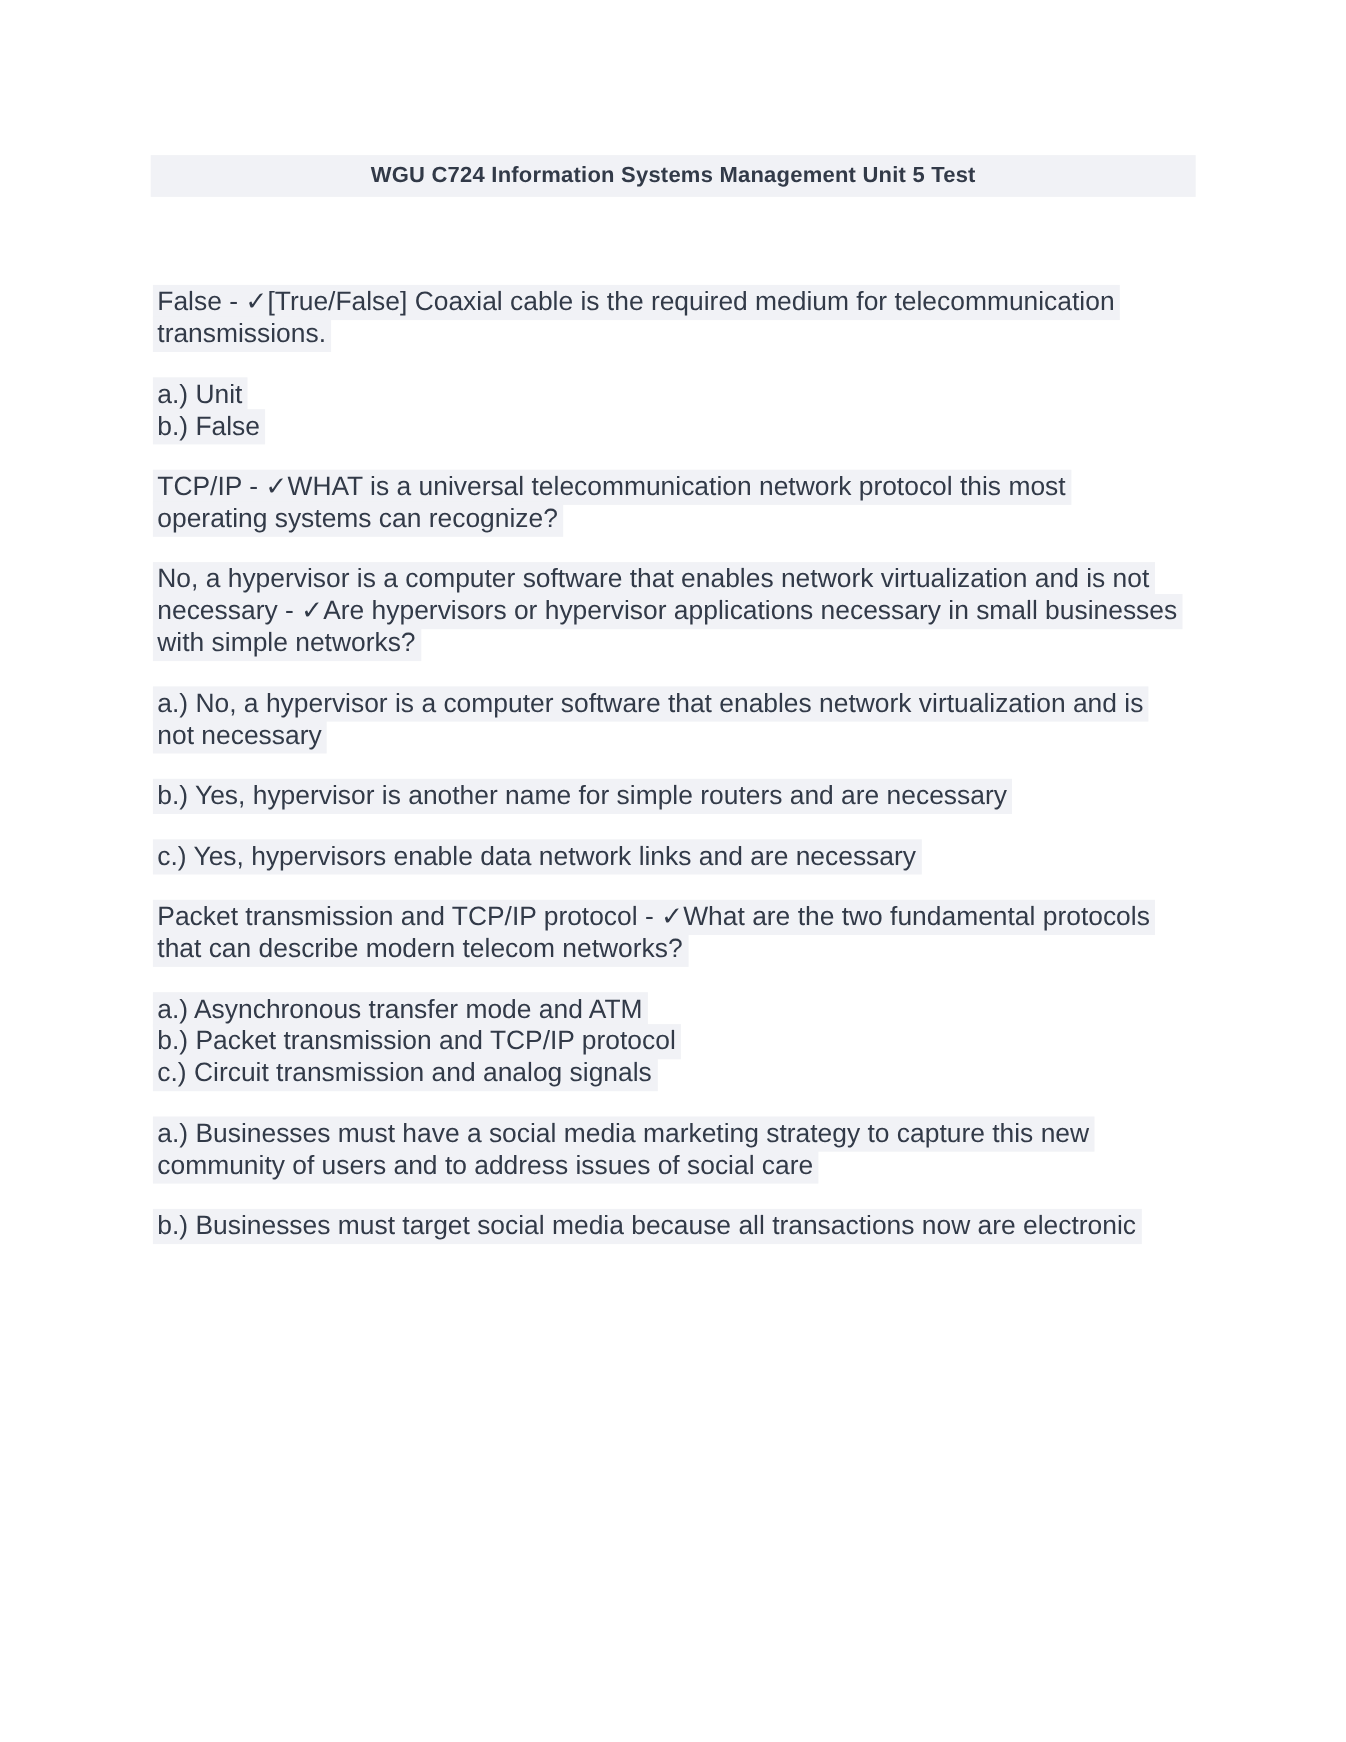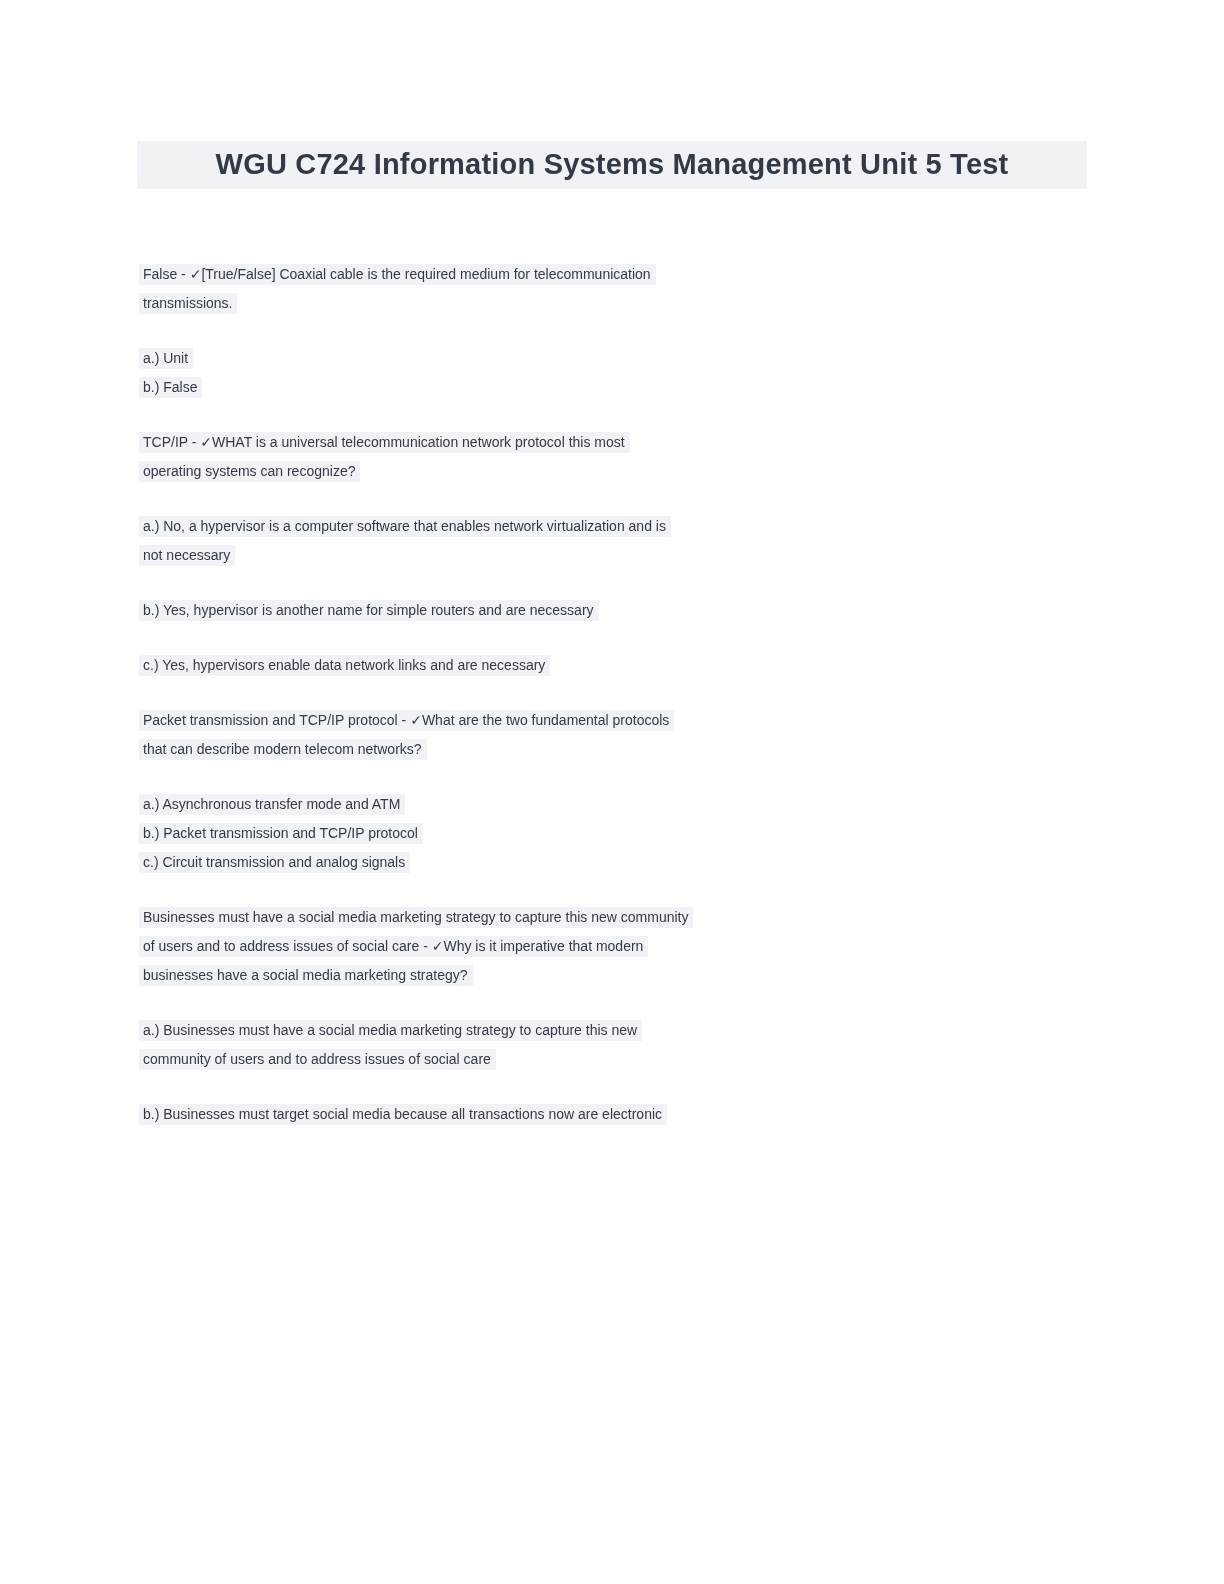--- a/index.html
+++ b/index.html
@@ -22,31 +22,31 @@
     overflow: hidden;
   }
   .title-band {
     position: absolute;
     left: 137px;
     top: 141px;
     width: 950px;
     background: var(--hl);
     text-align: center;
     padding: 7px 0 8px 0;
-    font-size: 29px;
+    font-size: 20px;
     font-weight: 700;
     color: var(--ink);
     letter-spacing: 0.2px;
   }
   .content {
     position: absolute;
     left: 143px;
     top: 260px;
     width: 1010px;
-    font-size: 14px;
+    font-size: 24px;
     line-height: 29px;
     color: var(--ink);
   }
   .para {
     margin: 26px 0 0 0;
   }
   .question-block:first-child > .para:first-child {
     margin-top: 0;
   }
   .hl {
@@ -75,37 +75,37 @@
       <p class="para"><span class="hl">a.) Unit
 b.) False</span></p>
     </div>
 
     <div class="question-block">
       <p class="para"><span class="hl">TCP/IP - ✓WHAT is a universal telecommunication network protocol this most
 operating systems can recognize?</span></p>
     </div>
 
     <div class="question-block">
+      <p class="para"><span class="hl">No, a hypervisor is a computer software that enables network virtualization and is not
+necessary - ✓Are hypervisors or hypervisor applications necessary in small businesses
+with simple networks?</span></p>
       <p class="para"><span class="hl">a.) No, a hypervisor is a computer software that enables network virtualization and is
 not necessary</span></p>
       <p class="para"><span class="hl">b.) Yes, hypervisor is another name for simple routers and are necessary</span></p>
       <p class="para"><span class="hl">c.) Yes, hypervisors enable data network links and are necessary</span></p>
     </div>
 
     <div class="question-block">
       <p class="para"><span class="hl">Packet transmission and TCP/IP protocol - ✓What are the two fundamental protocols
 that can describe modern telecom networks?</span></p>
       <p class="para"><span class="hl">a.) Asynchronous transfer mode and ATM
 b.) Packet transmission and TCP/IP protocol
 c.) Circuit transmission and analog signals</span></p>
     </div>
 
     <div class="question-block">
-      <p class="para"><span class="hl">Businesses must have a social media marketing strategy to capture this new community
-of users and to address issues of social care - ✓Why is it imperative that modern
-businesses have a social media marketing strategy?</span></p>
       <p class="para"><span class="hl">a.) Businesses must have a social media marketing strategy to capture this new
 community of users and to address issues of social care</span></p>
       <p class="para"><span class="hl">b.) Businesses must target social media because all transactions now are electronic</span></p>
     </div>
 
   </div>
 </div>
 
 </body></html>

